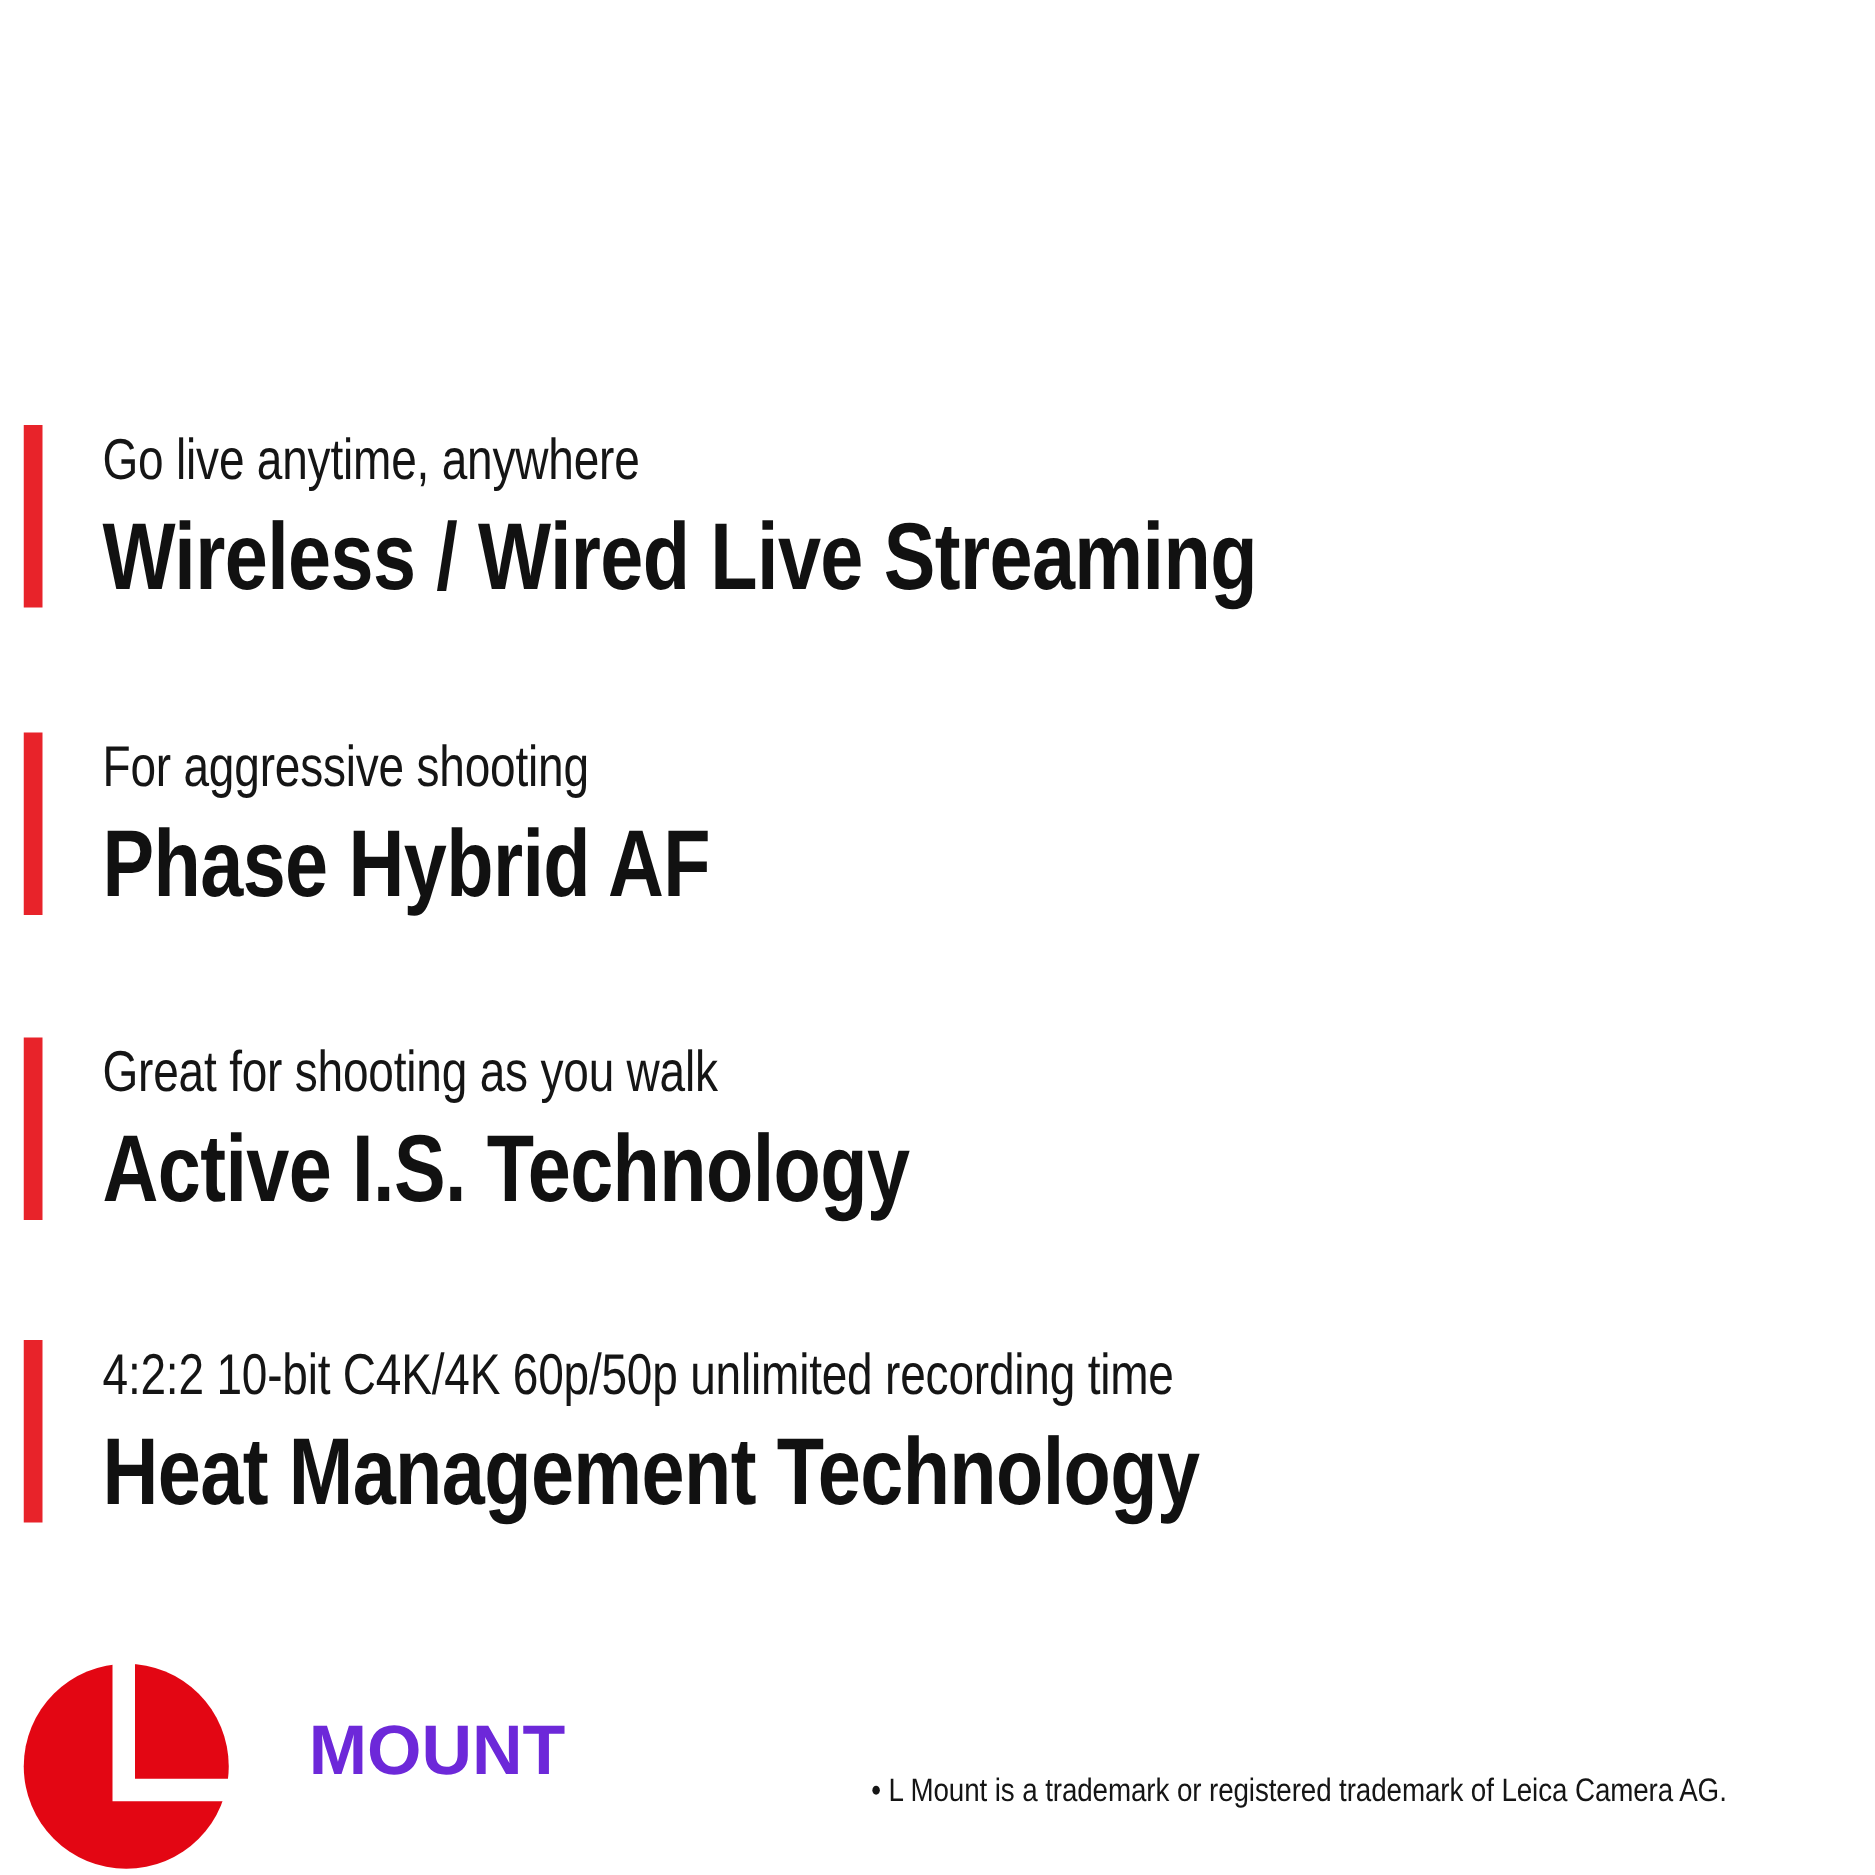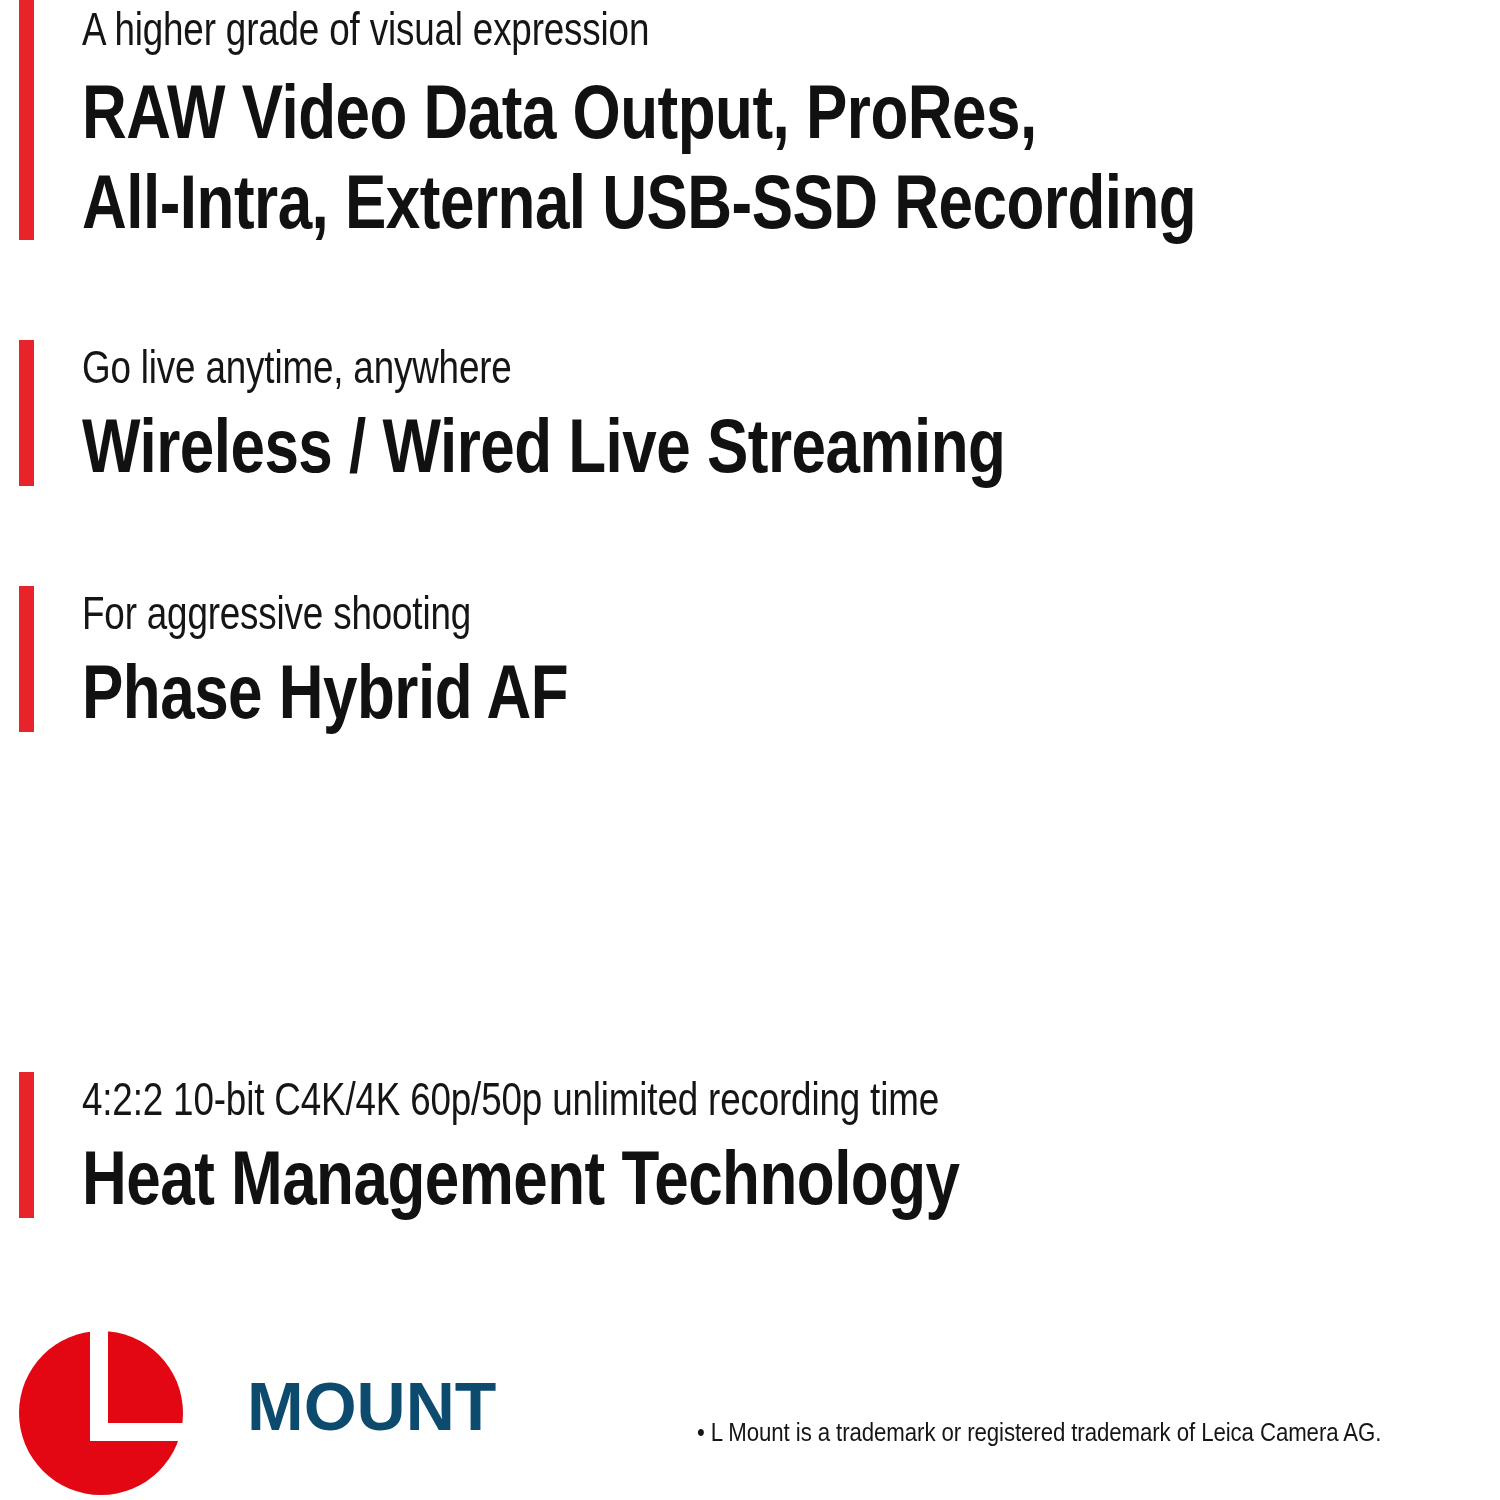--- a/index.html
+++ b/index.html
@@ -106,23 +106,23 @@
     width: 166px;
     height: 166px;
   }
 
   #mount-word {
     position: absolute;
     left: 247px;
     top: 52px;
     font-family: "Liberation Sans", sans-serif;
     font-weight: 700;
-    font-size: 68px;
+    font-size: 56px;
     letter-spacing: 0px;
-    color: #0c4a6e;
+    color: #6d28d9;
     line-height: 1;
     white-space: nowrap;
   }
 
   #trademark {
     position: absolute;
     left: 697px;
     top: 99px;
     font-family: "Liberation Sans", sans-serif;
     font-weight: 400;
@@ -133,45 +133,44 @@
     transform-origin: 0 50%;
     white-space: nowrap;
     line-height: 1;
   }
 </style>
 </head>
 <body>
 
 <div id="page">
 
-  <div class="feature" id="feat-0">
-    <div class="bar"></div>
-    <div class="texts">
-      <div class="eyebrow">A higher grade of visual expression</div>
-      <div class="headline l1">RAW Video Data Output, ProRes,</div>
-      <div class="headline l2">All-Intra, External USB-SSD Recording</div>
-    </div>
-  </div>
 
   <div class="feature" id="feat-2">
     <div class="bar"></div>
     <div class="texts">
       <div class="eyebrow">For aggressive shooting</div>
       <div class="headline l1">Phase Hybrid AF</div>
     </div>
   </div>
 
   <div class="feature" id="feat-1">
     <div class="bar"></div>
     <div class="texts">
       <div class="eyebrow">Go live anytime, anywhere</div>
       <div class="headline l1">Wireless / Wired Live Streaming</div>
     </div>
   </div>
 
+  <div class="feature" id="feat-3">
+    <div class="bar"></div>
+    <div class="texts">
+      <div class="eyebrow">Great for shooting as you walk</div>
+      <div class="headline l1">Active I.S. Technology</div>
+    </div>
+  </div>
 
   <div class="feature" id="feat-4">
     <div class="bar"></div>
     <div class="texts">
       <div class="eyebrow">4:2:2 10-bit C4K/4K 60p/50p unlimited recording time</div>
       <div class="headline l1">Heat Management Technology</div>
     </div>
   </div>
 
   <div id="footer">

